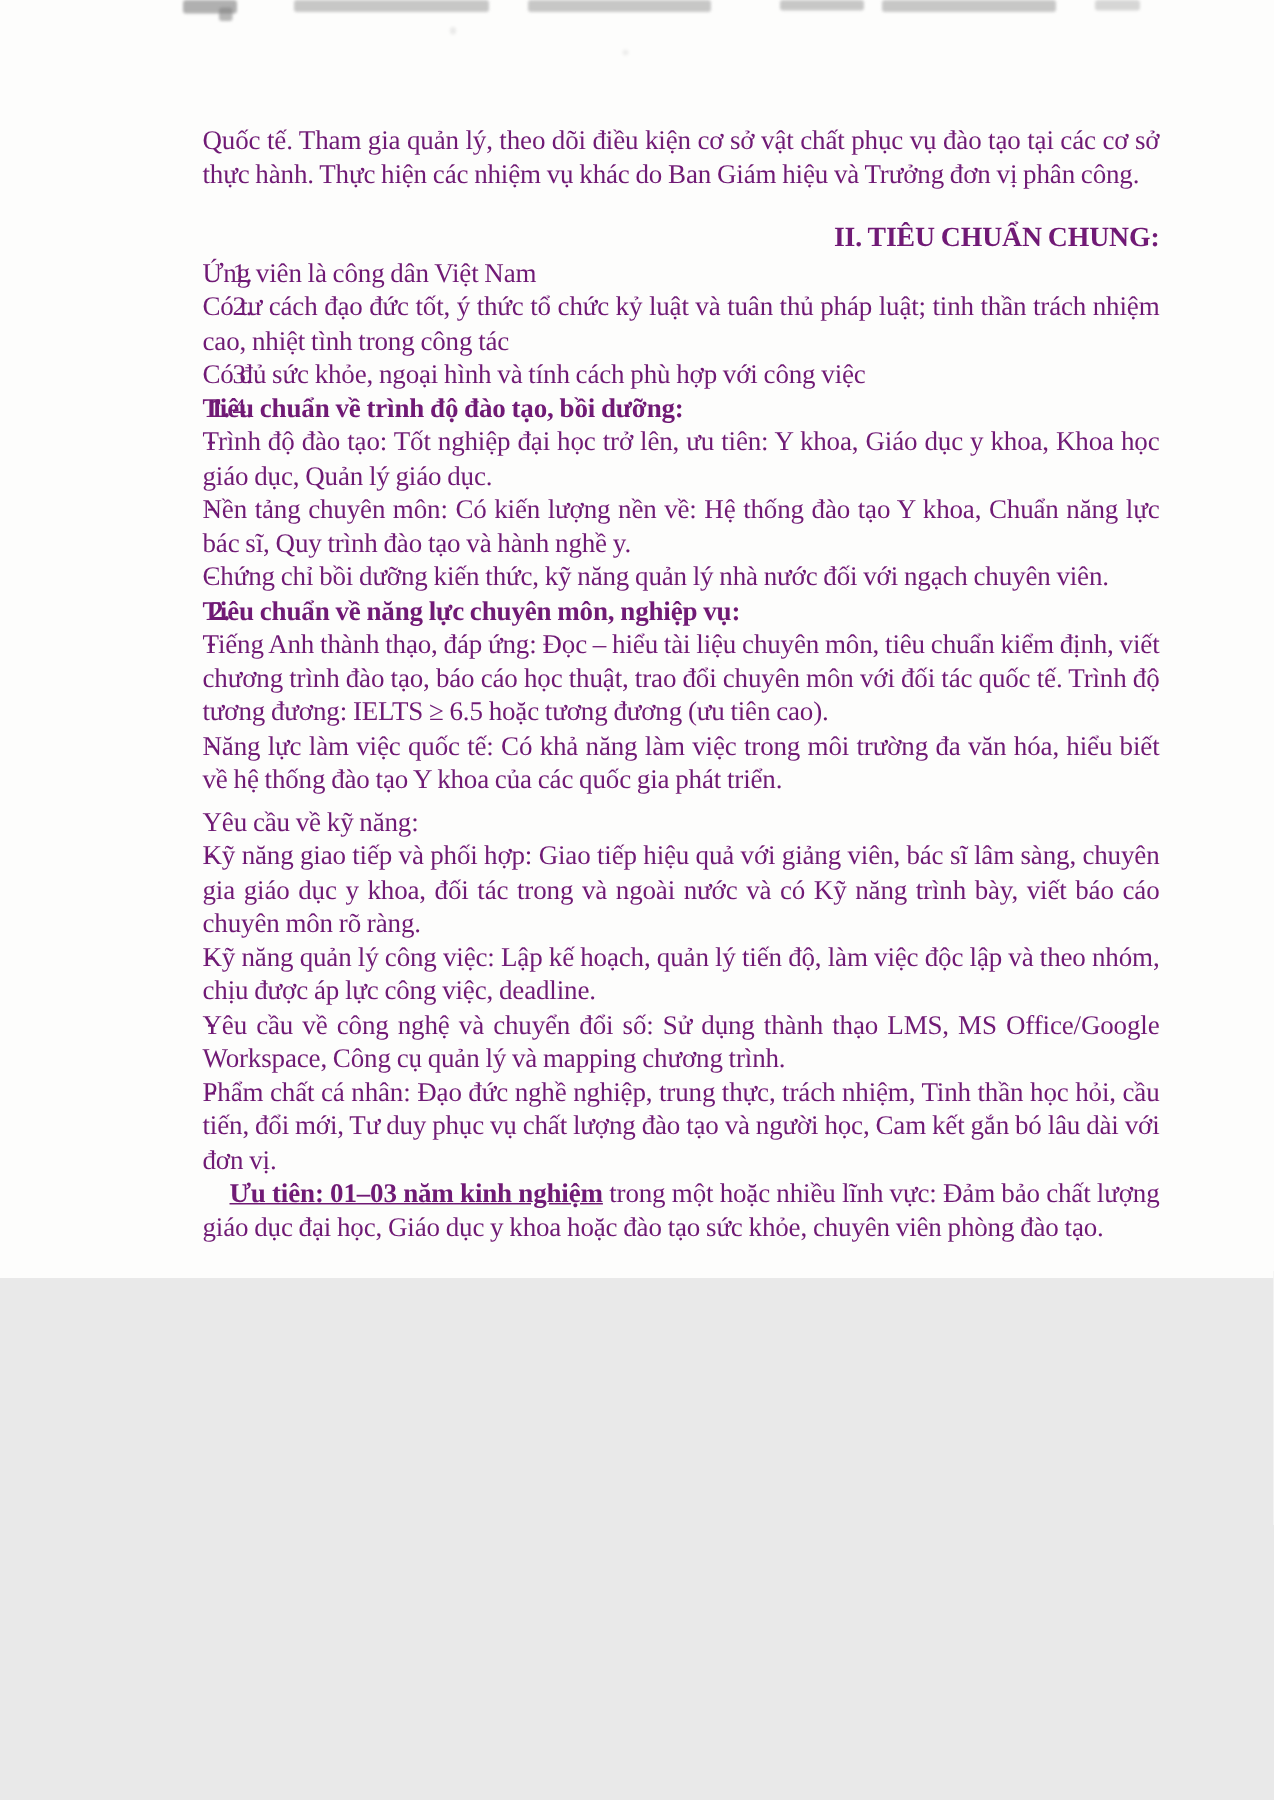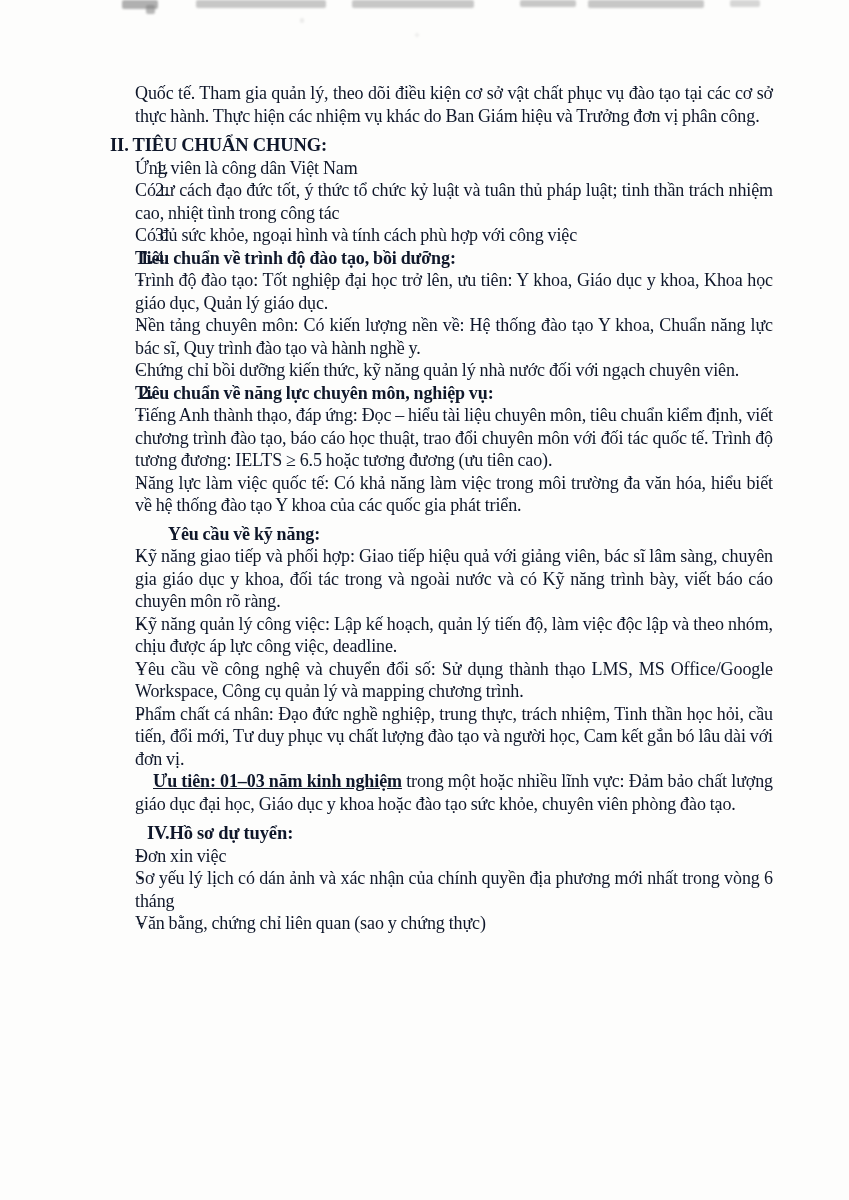--- a/index.html
+++ b/index.html
@@ -3,24 +3,24 @@
 <meta charset="utf-8">
 <style>
   html,body{margin:0;padding:0;}
   body{
     width:849px;height:1200px;
     background:#e9e9e9;
     font-family:"Liberation Serif","DejaVu Serif",serif;
   }
   .page{
     position:relative;
-    width:849px;height:1200px;
+    width:849px;height:852px;
     background:#fdfdfc;
     overflow:hidden;
-    color:#0f172a;
+    color:#701a75;
   }
   
   .smudge{
     position:absolute;
     background:#7e7e7e;
     filter:blur(1.2px);
     opacity:.42;
     border-radius:2px;
   }
   .s1{left:122px;top:0;width:36px;height:9px;opacity:.6;}
@@ -44,44 +44,43 @@
     text-align:justify;
   }
   .content p, .content h2, .content .num-item, .content .dash-item, .content .sub-heading{
     margin:0;padding:0;
   }
   .para{margin-top:0;}
   h2.roman-heading{
     font-size:18.5px;
     font-weight:bold;
     margin-left:-25px;
-    margin-top:7px;
-    text-align:left;
+    margin-top:21px;
+    text-align:right;
   }
   h2.h-iv{margin-left:12px;}
   
   .num-item{
     position:relative;
     padding-left:50px;
     margin-top:5px;
   }
   .num-item .num{position:absolute;left:20px;top:0;}
   
   .sub-heading{
     position:relative;
     padding-left:33px;
     margin-top:6px;
     font-weight:bold;
     text-align:left;
   }
   .sub-heading .num{position:absolute;left:5px;top:0;}
   .skills-heading{
     margin-top:6px;
-    margin-left:33px;
-    font-weight:bold;
+    font-weight:normal;
     text-align:left;
   }
   
   .dash-item{
     position:relative;
     padding-left:33px;
     margin-top:5px;
   }
   .dash-item .marker{position:absolute;left:3px;top:-1px;}
   

